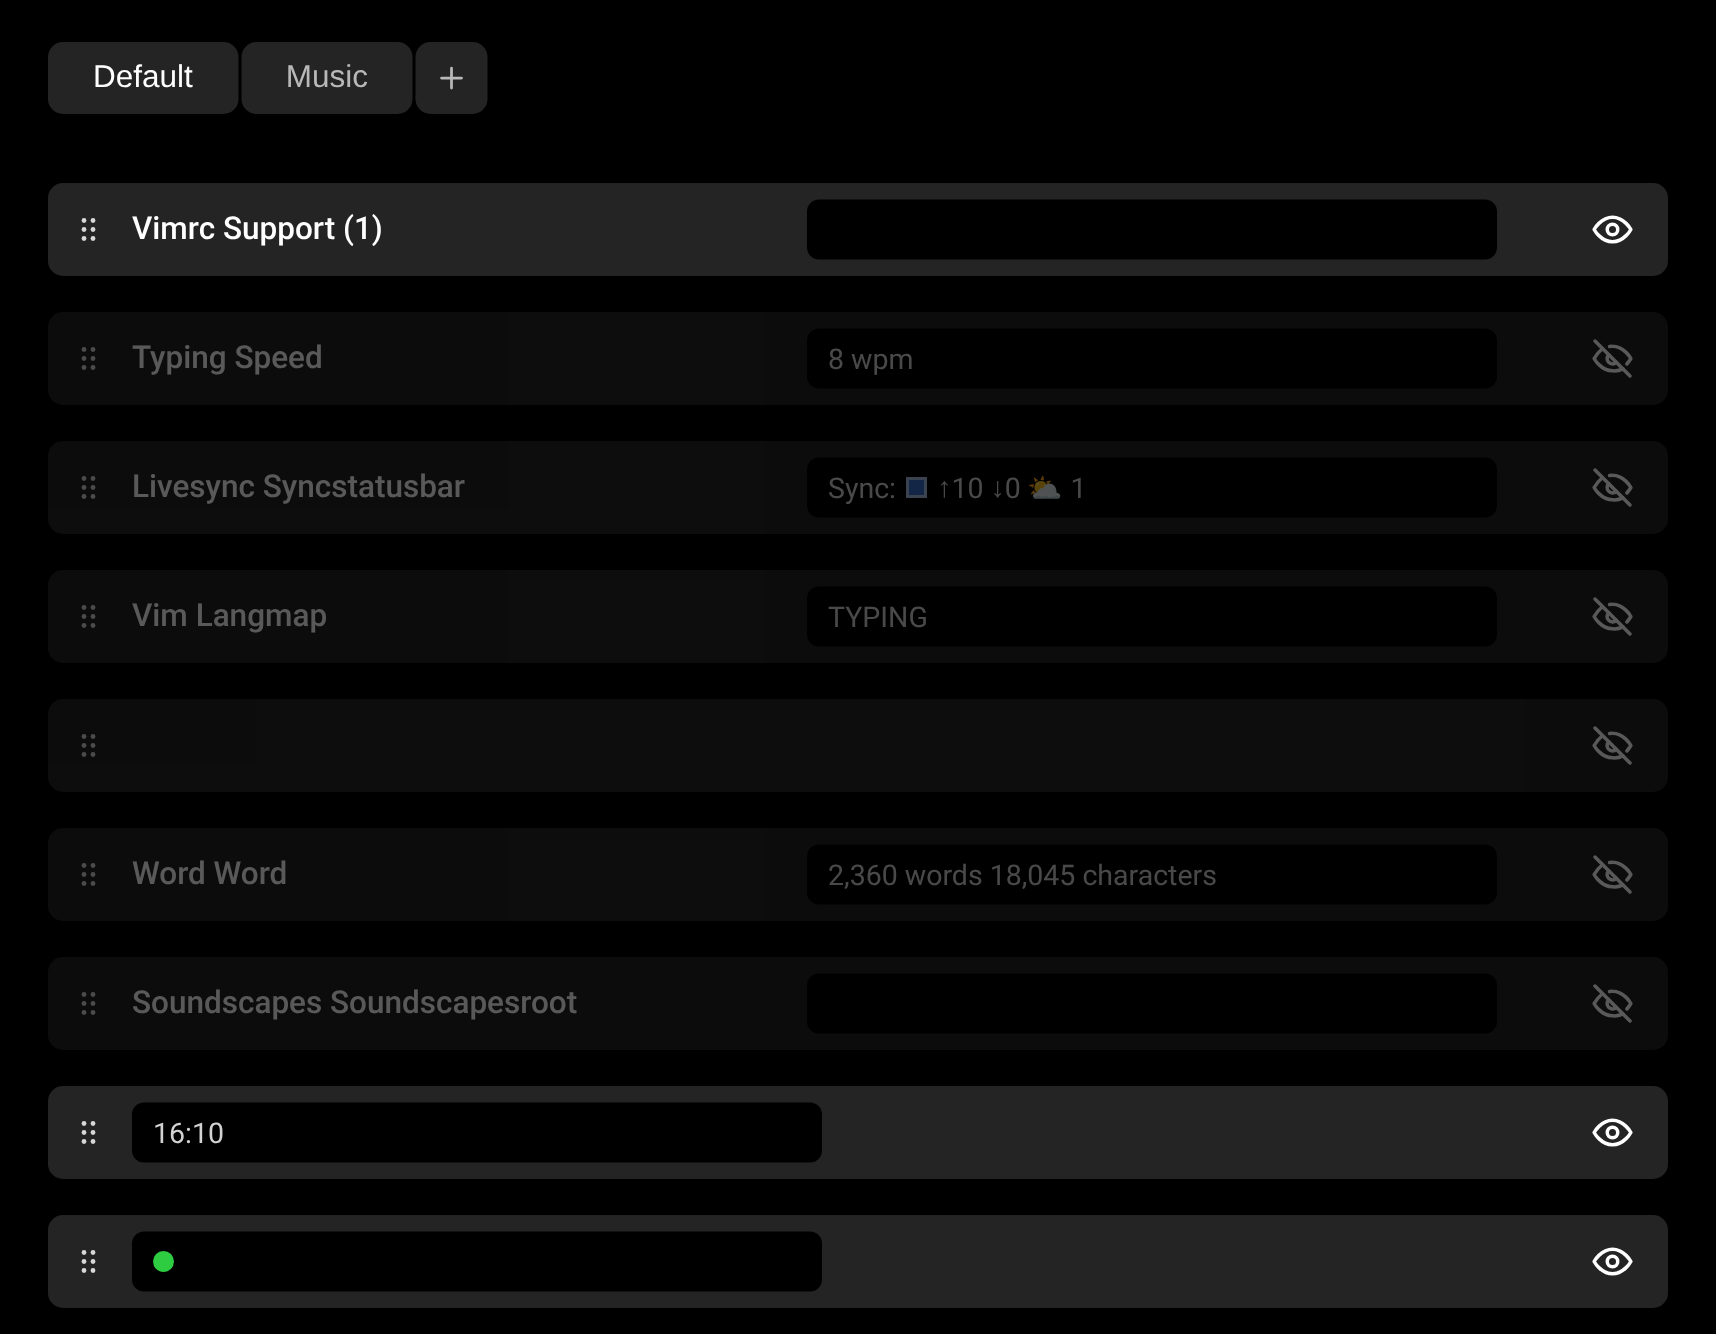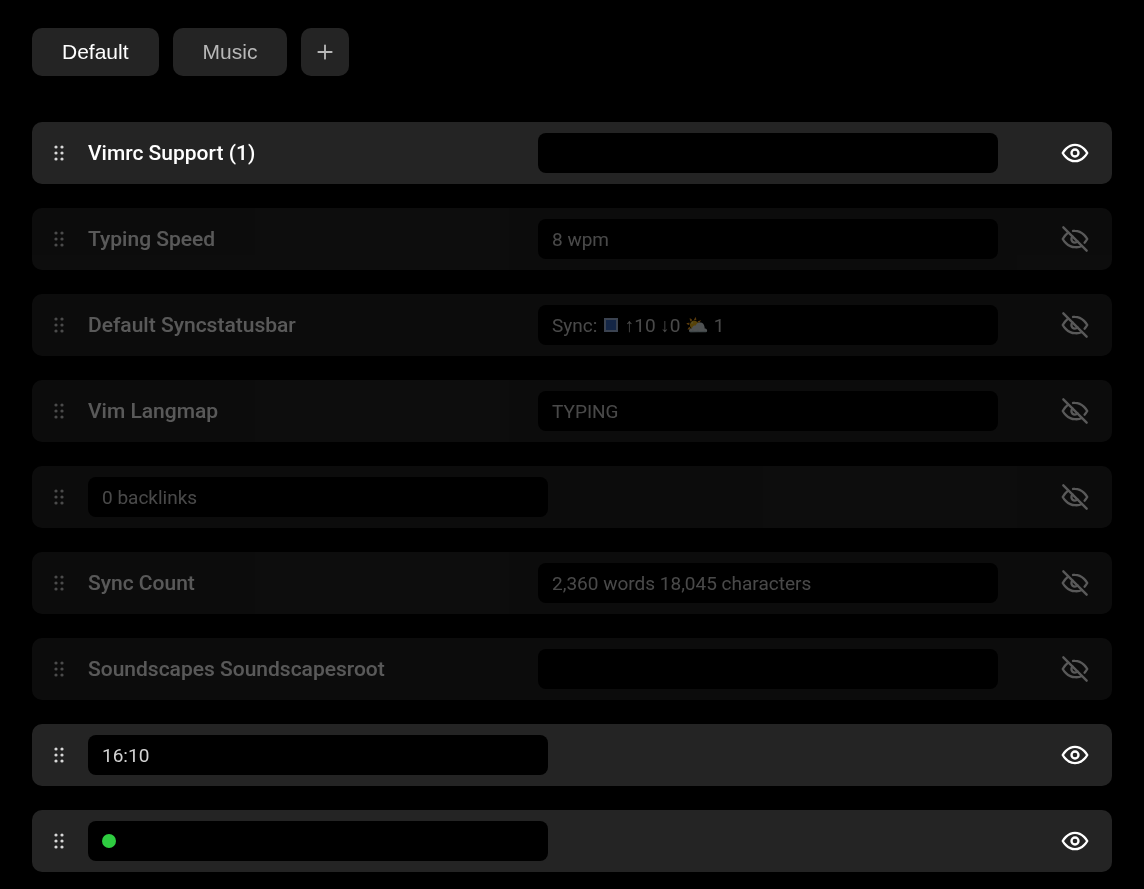--- a/index.html
+++ b/index.html
@@ -9,21 +9,21 @@
     }
     body {
       background: #000000;
       font-family: -apple-system, BlinkMacSystemFont, "Segoe UI", Roboto, sans-serif;
       padding: 28px 32px;
       width: 1144px;
       color: #fff;
     }
     .tabs-row {
       display: flex;
-      gap: 14px;
+      gap: 2px;
       margin-bottom: 46px;
       align-items: flex-end;
     }
     .tab {
       background: #242424;
       color: #b8b8b8;
       padding: 12px 30px;
       border-radius: 10px;
       font-size: 21px;
       font-weight: 500;
@@ -181,21 +181,21 @@
       <div class="drag-handle">
         <svg width="14" height="20" viewBox="0 0 12 20" fill="#d8d8d8">
     <circle cx="3" cy="4" r="1.6"></circle>
           <circle cx="9" cy="4" r="1.6"></circle>
     <circle cx="3" cy="10" r="1.6"></circle>
           <circle cx="9" cy="10" r="1.6"></circle>
     <circle cx="3" cy="16" r="1.6"></circle>
           <circle cx="9" cy="16" r="1.6"></circle>
   </svg>
       </div>
-      <div class="item-label">Default Syncstatusbar</div>
+      <div class="item-label">Livesync Syncstatusbar</div>
       <div class="item-value"><span>Sync:</span>&nbsp;<span class="sync-sq"></span>&nbsp;<span>↑</span><span>10</span>&nbsp;<span>↓</span><span>0</span>&nbsp;<span>⛅</span>&nbsp;<span>1</span></div>
       <div class="spacer"></div>
       <div class="visibility-btn">
         <svg width="28" height="28" viewBox="0 0 24 24" fill="none" stroke="#ffffff" stroke-width="2" stroke-linecap="round" stroke-linejoin="round">
       <path d="M17.94 17.94A10.5 10.5 0 0 1 12 19c-6.7 0-10.5-7-10.5-7a19 19 0 0 1 4.56-5.44"></path>
       <path d="M10.3 5.1A9.6 9.6 0 0 1 12 5c6.7 0 10.5 7 10.5 7a19 19 0 0 1-2.3 3.15"></path>
       <path d="M14.12 14.12A3 3 0 1 1 9.88 9.88"></path>
       <line x1="2" y1="2" x2="22" y2="22"></line>
     </svg>
       </div>
@@ -227,43 +227,42 @@
       <div class="drag-handle">
         <svg width="14" height="20" viewBox="0 0 12 20" fill="#d8d8d8">
     <circle cx="3" cy="4" r="1.6"></circle>
           <circle cx="9" cy="4" r="1.6"></circle>
     <circle cx="3" cy="10" r="1.6"></circle>
           <circle cx="9" cy="10" r="1.6"></circle>
     <circle cx="3" cy="16" r="1.6"></circle>
           <circle cx="9" cy="16" r="1.6"></circle>
   </svg>
       </div>
-      <div class="item-value">0 backlinks</div>
-      <div class="spacer"></div>
-      <div class="visibility-btn">
-        <svg width="28" height="28" viewBox="0 0 24 24" fill="none" stroke="#ffffff" stroke-width="2" stroke-linecap="round" stroke-linejoin="round">
-      <path d="M17.94 17.94A10.5 10.5 0 0 1 12 19c-6.7 0-10.5-7-10.5-7a19 19 0 0 1 4.56-5.44"></path>
-      <path d="M10.3 5.1A9.6 9.6 0 0 1 12 5c6.7 0 10.5 7 10.5 7a19 19 0 0 1-2.3 3.15"></path>
-      <path d="M14.12 14.12A3 3 0 1 1 9.88 9.88"></path>
-      <line x1="2" y1="2" x2="22" y2="22"></line>
-    </svg>
-      </div>
-    </div>
-    <div class="item-row dimmed">
-      <div class="drag-handle">
-        <svg width="14" height="20" viewBox="0 0 12 20" fill="#d8d8d8">
-    <circle cx="3" cy="4" r="1.6"></circle>
-          <circle cx="9" cy="4" r="1.6"></circle>
-    <circle cx="3" cy="10" r="1.6"></circle>
-          <circle cx="9" cy="10" r="1.6"></circle>
-    <circle cx="3" cy="16" r="1.6"></circle>
-          <circle cx="9" cy="16" r="1.6"></circle>
-  </svg>
-      </div>
-      <div class="item-label">Sync Count</div>
+      <div class="spacer"></div>
+      <div class="visibility-btn">
+        <svg width="28" height="28" viewBox="0 0 24 24" fill="none" stroke="#ffffff" stroke-width="2" stroke-linecap="round" stroke-linejoin="round">
+      <path d="M17.94 17.94A10.5 10.5 0 0 1 12 19c-6.7 0-10.5-7-10.5-7a19 19 0 0 1 4.56-5.44"></path>
+      <path d="M10.3 5.1A9.6 9.6 0 0 1 12 5c6.7 0 10.5 7 10.5 7a19 19 0 0 1-2.3 3.15"></path>
+      <path d="M14.12 14.12A3 3 0 1 1 9.88 9.88"></path>
+      <line x1="2" y1="2" x2="22" y2="22"></line>
+    </svg>
+      </div>
+    </div>
+    <div class="item-row dimmed">
+      <div class="drag-handle">
+        <svg width="14" height="20" viewBox="0 0 12 20" fill="#d8d8d8">
+    <circle cx="3" cy="4" r="1.6"></circle>
+          <circle cx="9" cy="4" r="1.6"></circle>
+    <circle cx="3" cy="10" r="1.6"></circle>
+          <circle cx="9" cy="10" r="1.6"></circle>
+    <circle cx="3" cy="16" r="1.6"></circle>
+          <circle cx="9" cy="16" r="1.6"></circle>
+  </svg>
+      </div>
+      <div class="item-label">Word Word</div>
       <div class="item-value">2,360 words  18,045 characters</div>
       <div class="spacer"></div>
       <div class="visibility-btn">
         <svg width="28" height="28" viewBox="0 0 24 24" fill="none" stroke="#ffffff" stroke-width="2" stroke-linecap="round" stroke-linejoin="round">
       <path d="M17.94 17.94A10.5 10.5 0 0 1 12 19c-6.7 0-10.5-7-10.5-7a19 19 0 0 1 4.56-5.44"></path>
       <path d="M10.3 5.1A9.6 9.6 0 0 1 12 5c6.7 0 10.5 7 10.5 7a19 19 0 0 1-2.3 3.15"></path>
       <path d="M14.12 14.12A3 3 0 1 1 9.88 9.88"></path>
       <line x1="2" y1="2" x2="22" y2="22"></line>
     </svg>
       </div>

